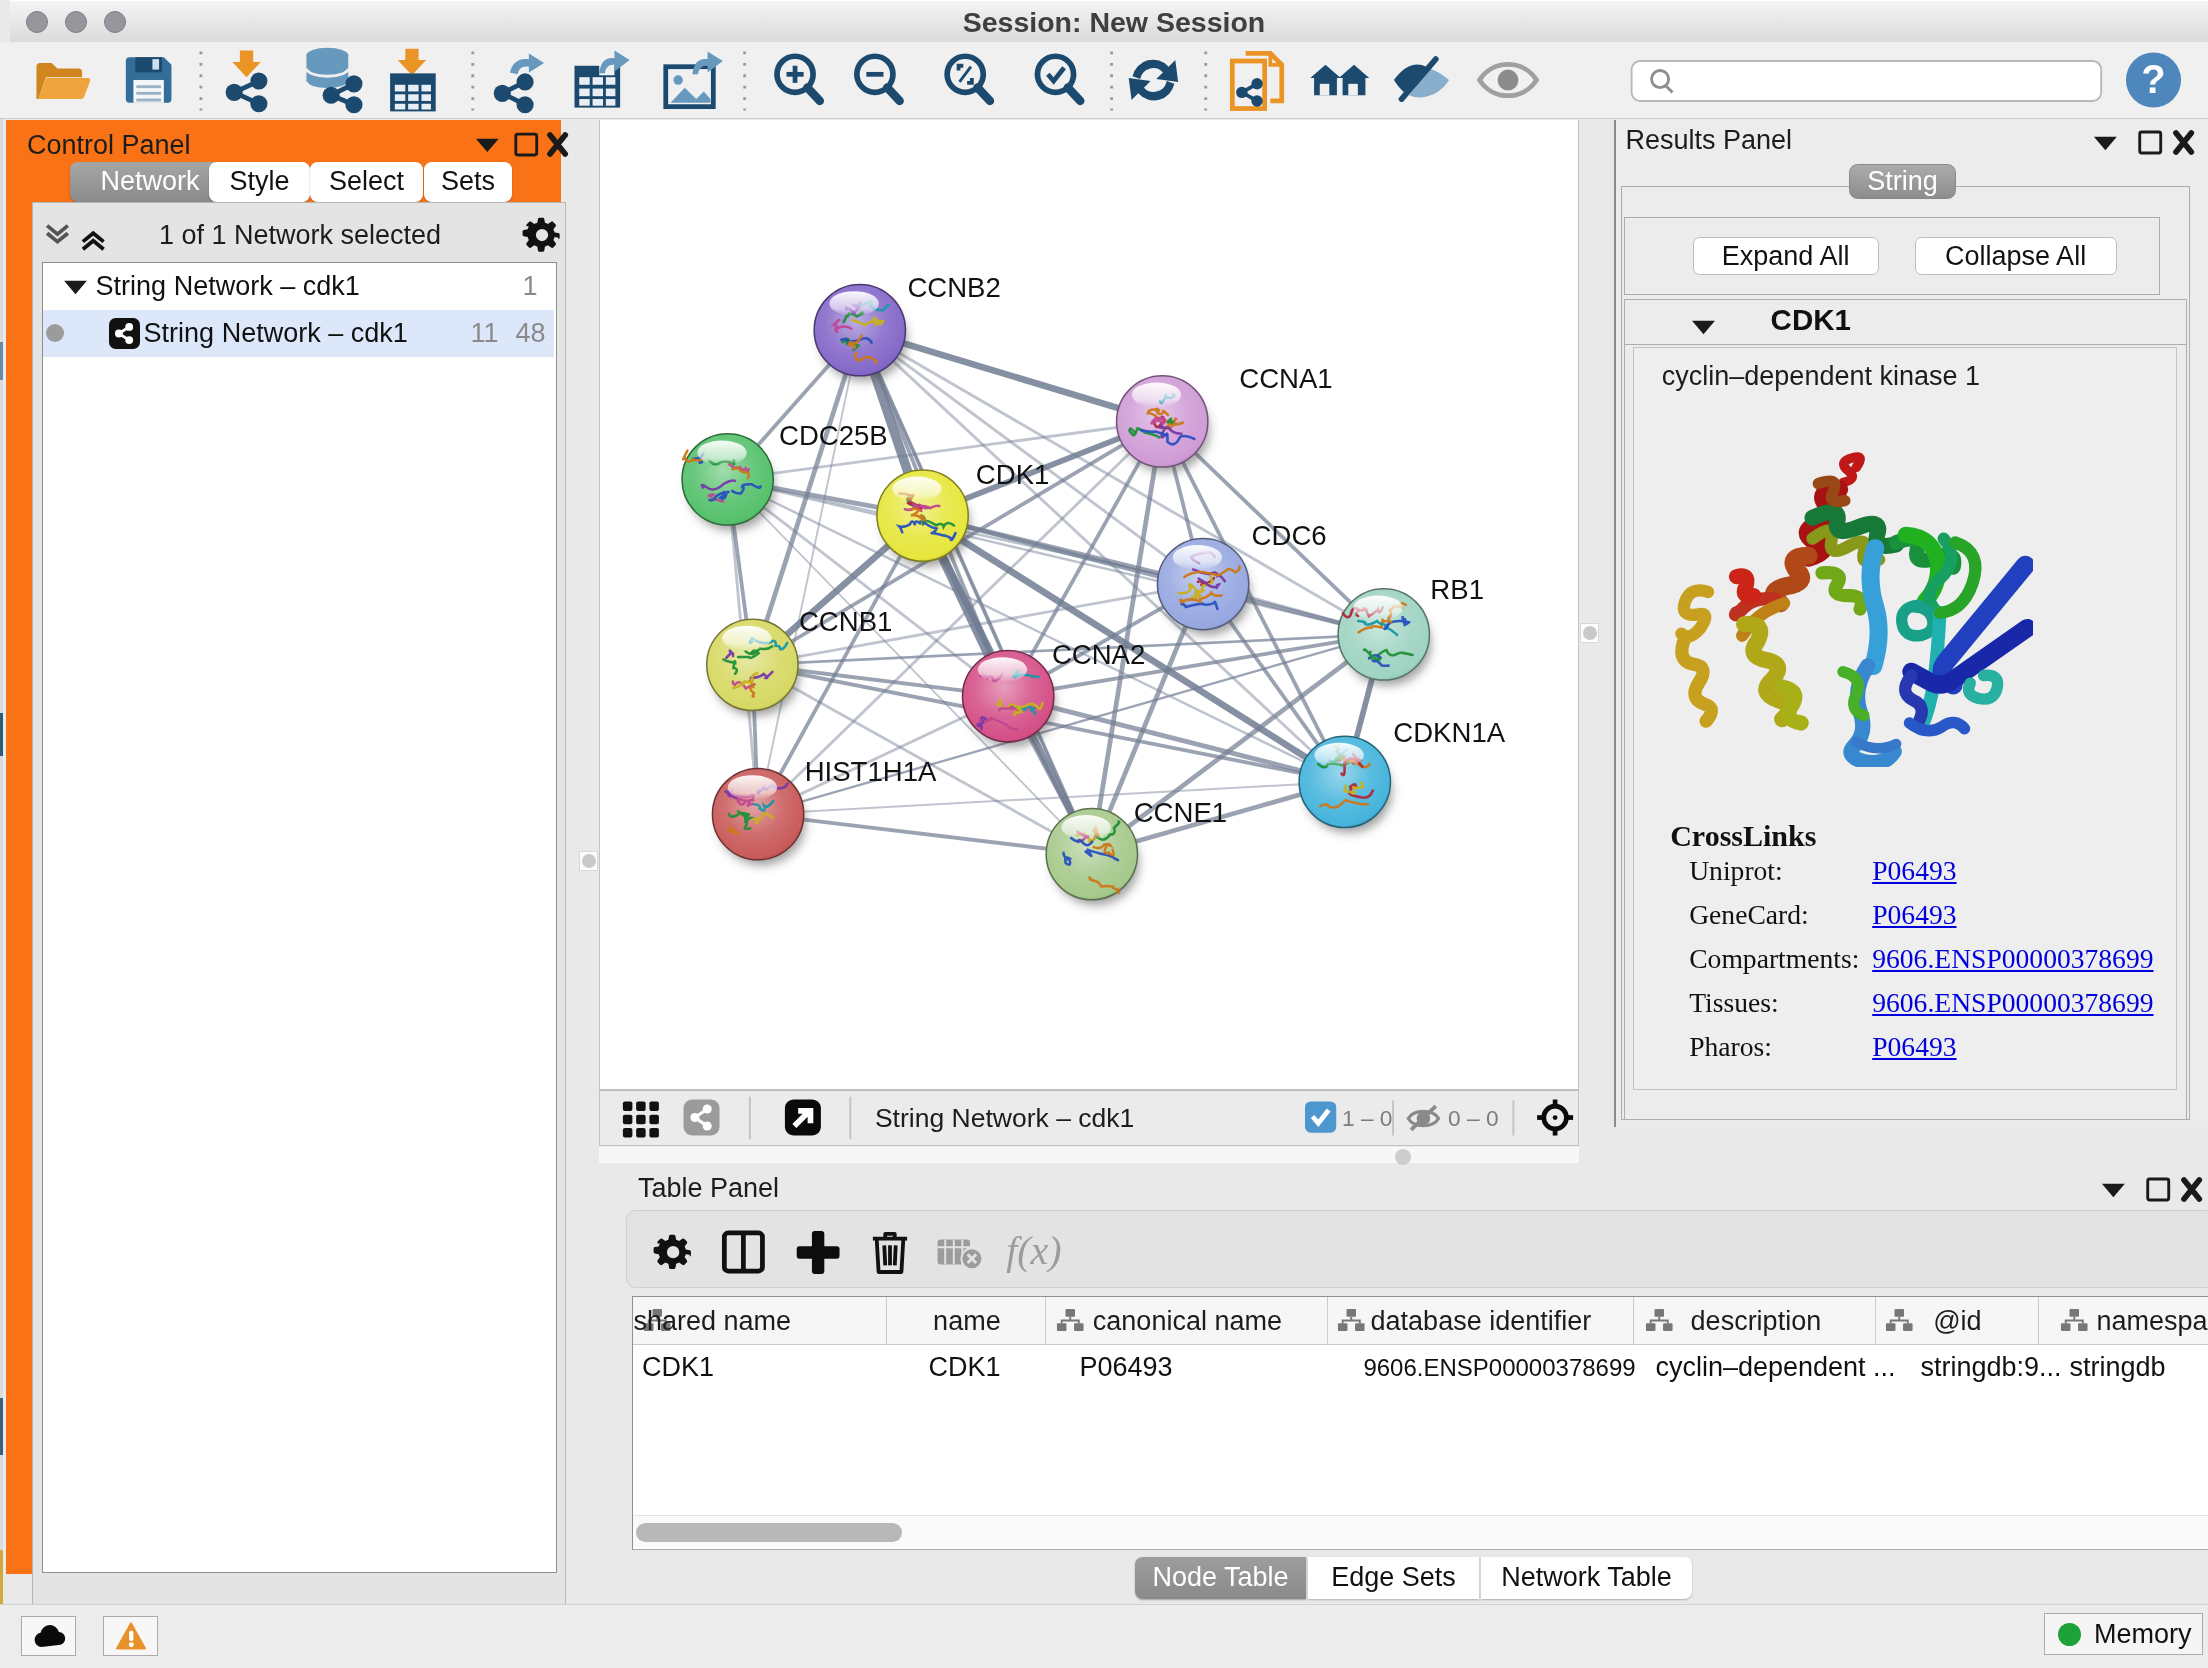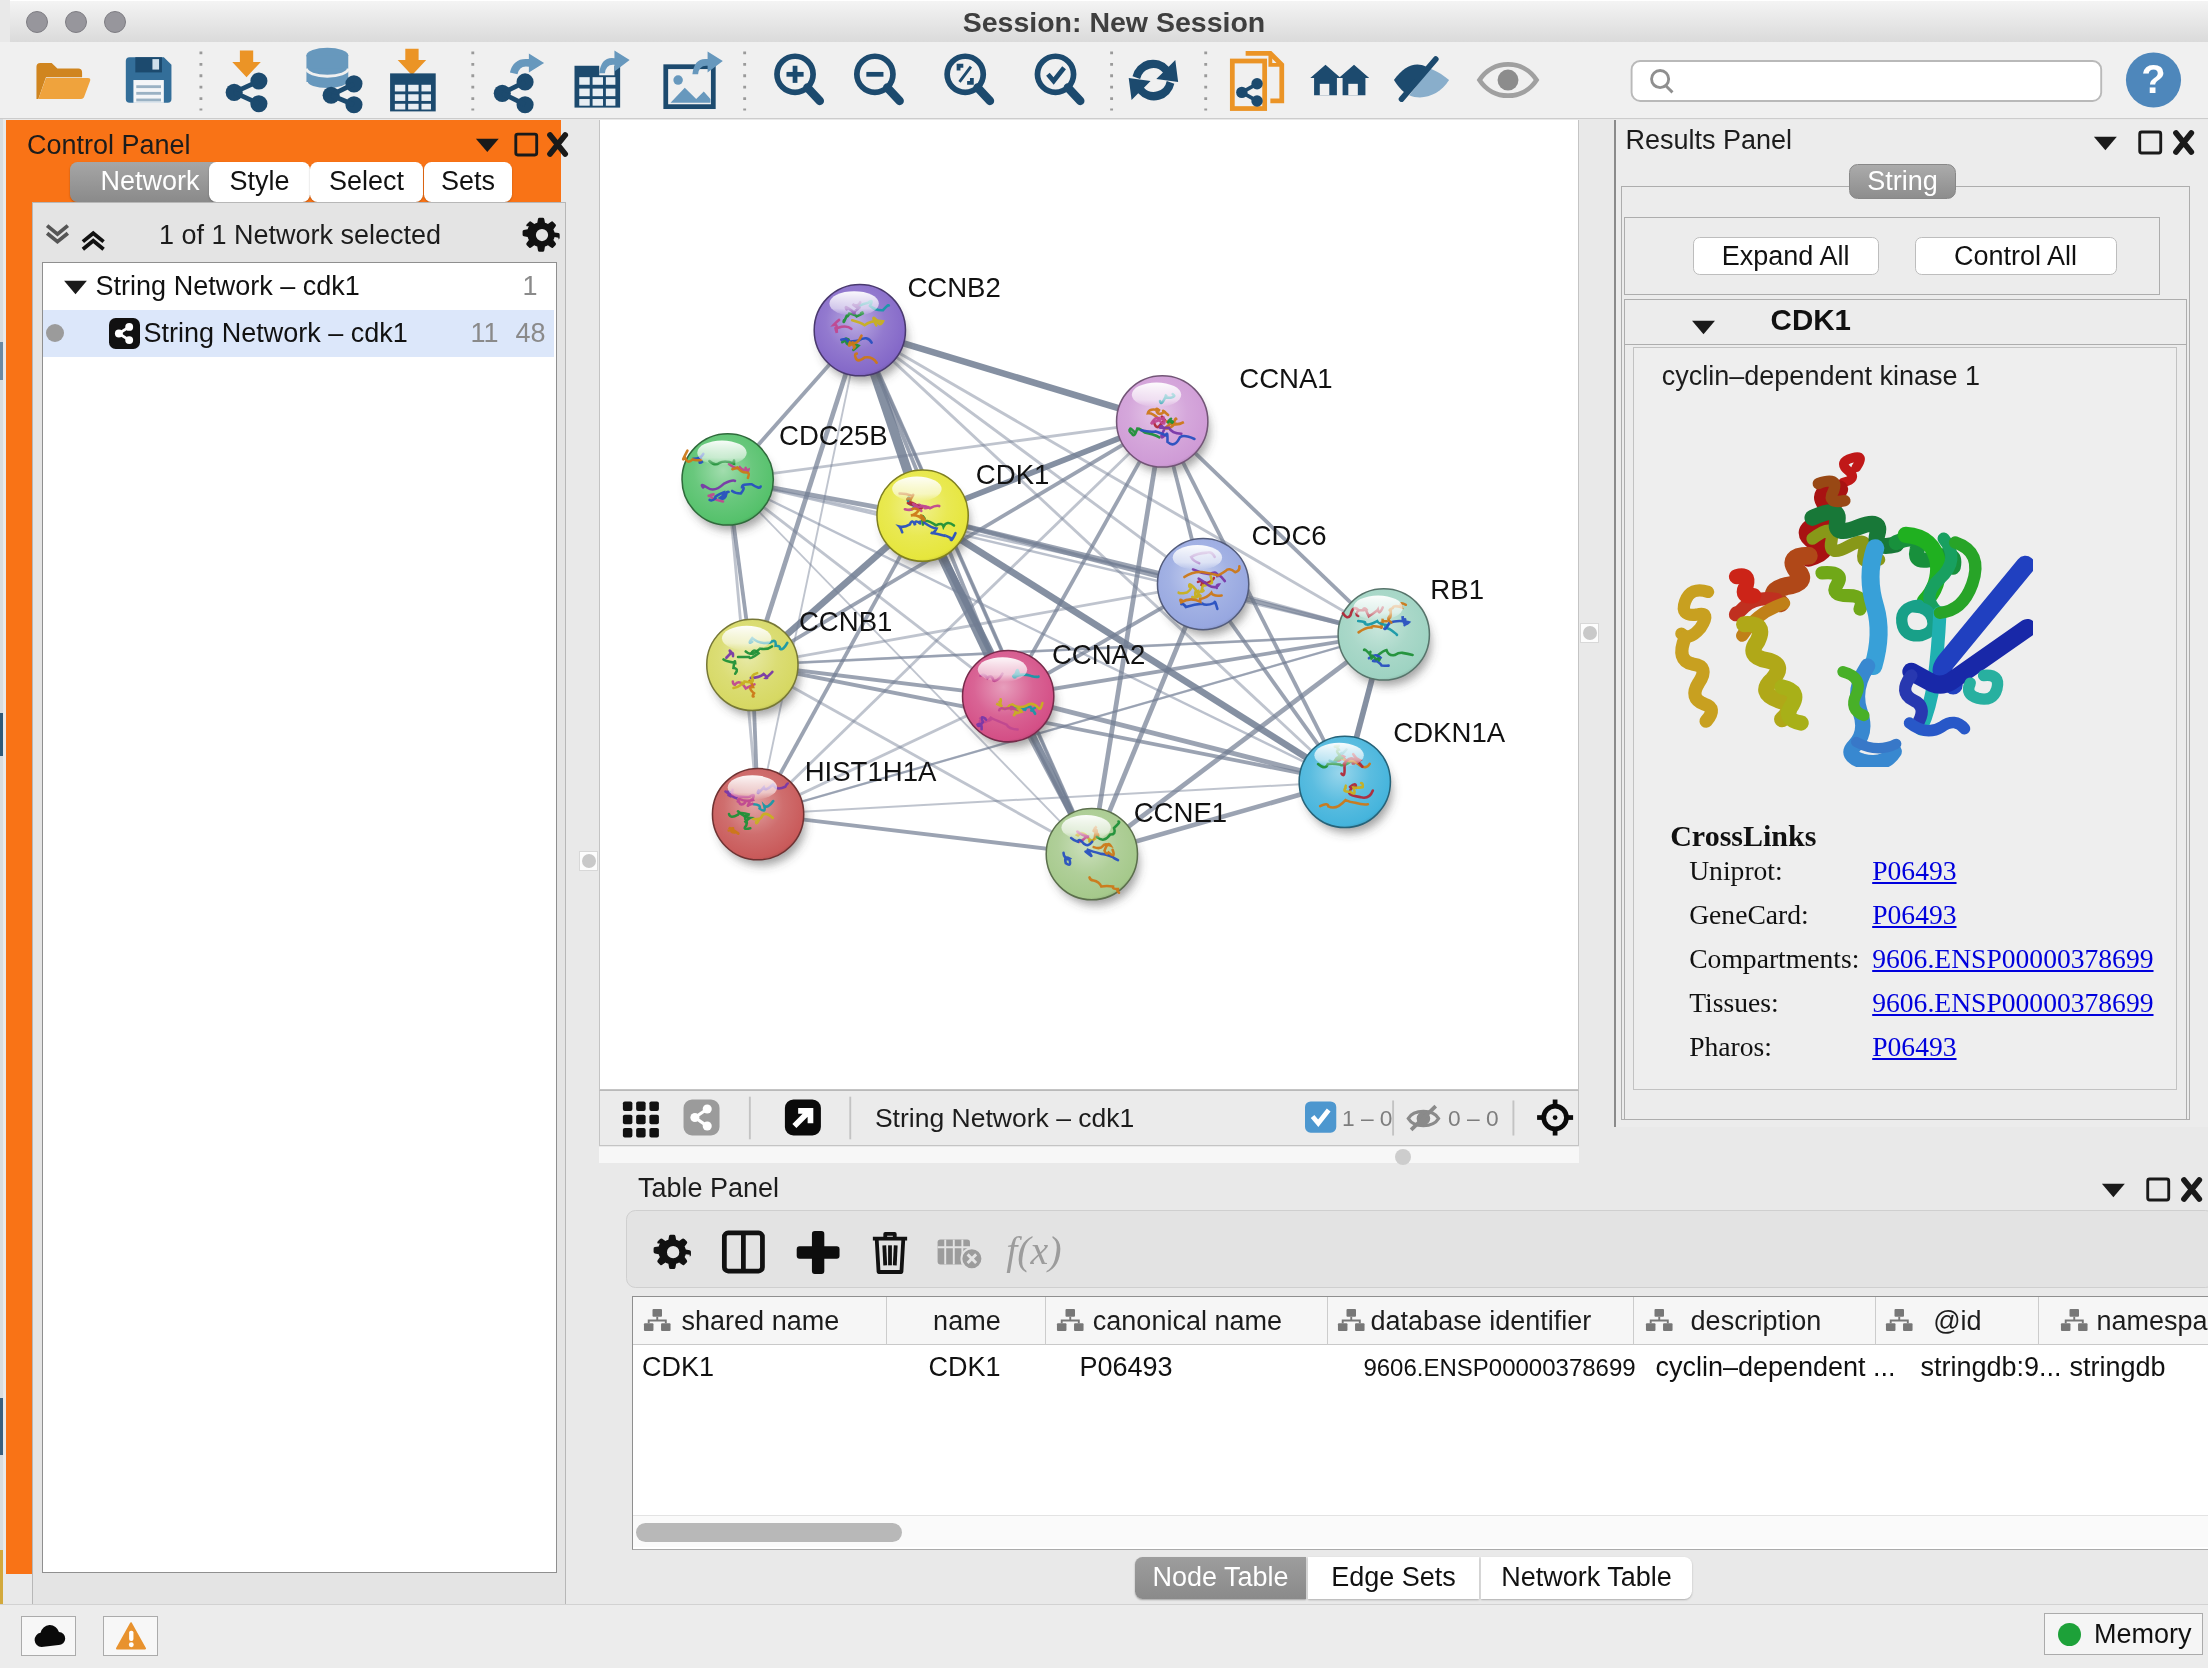--- a/index.html
+++ b/index.html
@@ -627,21 +627,21 @@
   <svg class="abs" style="left:476px;top:8.6px" width="105" height="27" viewBox="0 0 110 28">
     <path d="M 2 8 L 26 8 L 14 22 Z" fill="#1a1a1a"></path>
     <rect x="50" y="3" width="22" height="22" fill="none" stroke="#1a1a1a" stroke-width="3" rx="2"></rect>
     <path d="M 88 4 L 104 24 M 104 4 L 88 24" stroke="#1a1a1a" stroke-width="6" stroke-linecap="round"></path>
   </svg>
   <div class="abs" style="left:4.8px;top:66px;width:569px;height:934px;border:1px solid #adadad"></div>
   <div class="abs" style="left:233px;top:44px;width:107px;height:35px;background:linear-gradient(#ababab,#8d8d8d);border:1px solid #888;border-radius:8.6px;color:#fff;font-size:27px;text-align:center;line-height:33px">String</div>
 
   <div class="abs" style="left:7.6px;top:97px;width:536px;height:78px;border:1px solid #adadad">
     <div class="abs" style="left:68px;top:19px;width:186px;height:38px;background:#fff;border:1px solid #bdbdbd;border-radius:6.7px;font-size:27px;color:#111;text-align:center;line-height:36px">Expand All</div>
-    <div class="abs" style="left:290px;top:19px;width:202px;height:38px;background:#fff;border:1px solid #bdbdbd;border-radius:6.7px;font-size:27px;color:#111;text-align:center;line-height:36px">Control All</div>
+    <div class="abs" style="left:290px;top:19px;width:202px;height:38px;background:#fff;border:1px solid #bdbdbd;border-radius:6.7px;font-size:27px;color:#111;text-align:center;line-height:36px">Collapse All</div>
   </div>
 
   <div class="abs" style="left:7.6px;top:179px;width:563px;height:821px;border:1px solid #adadad">
     <svg class="abs" style="left:65px;top:17px" width="27" height="21" viewBox="0 0 28 22">
         <path d="M 2 4 L 26 4 L 14 18 Z" fill="#1a1a1a"></path>
       </svg>
     <div class="abs" style="left:146px;top:2.9px;font-size:29.5px;font-weight:bold;color:#111">CDK1</div>
     <div class="abs" style="left:0px;top:44px;width:561px;border-top:1px solid #adadad"></div>
     <div class="abs" style="left:8.6px;top:47px;width:544px;height:743px;background:#eeeeee;border:1px solid #c2c2c2">
       <div class="abs" style="left:27.6px;top:13.3px;font-size:27px;color:#1c1c1c">cyclin–dependent kinase 1</div>
@@ -740,21 +740,21 @@
           <svg class="abs" style="left:9.5px;top:11.4px" width="28.5" height="25" viewBox="0 0 30 26">
     <g fill="#777">
               <rect x="10" y="1" width="10" height="8" rx="1"></rect>
               <rect x="1" y="16" width="10" height="8" rx="1"></rect>
               <rect x="19" y="16" width="10" height="8" rx="1"></rect>
             </g>
     <g stroke="#777" stroke-width="2" fill="none">
               <path d="M 15 9 L 15 13 M 6 16 L 6 13 L 24 13 L 24 16"></path>
             </g>
           </svg>
-          <div style="position:absolute;left:0;top:8.6px;width:254px;text-align:center;font-size:27px;color:#1c1c1c">shared name</div>
+          <div style="position:absolute;left:0;top:8.6px;width:254px;font-size:27px;color:#1c1c1c">shared name</div>
         </div>
         <div class="abs" style="left:254px;top:0;width:159px;height:48px;border-right:1px solid #ccc">
           <div style="position:absolute;left:0;top:8.6px;width:159px;text-align:center;font-size:27px;color:#1c1c1c">name</div>
         </div>
         <div class="abs" style="left:413px;top:0;width:282px;height:48px;border-right:1px solid #ccc">
           <svg class="abs" style="left:9.5px;top:11.4px" width="28.5" height="25" viewBox="0 0 30 26">
     <g fill="#777">
               <rect x="10" y="1" width="10" height="8" rx="1"></rect>
               <rect x="1" y="16" width="10" height="8" rx="1"></rect>
               <rect x="19" y="16" width="10" height="8" rx="1"></rect>

